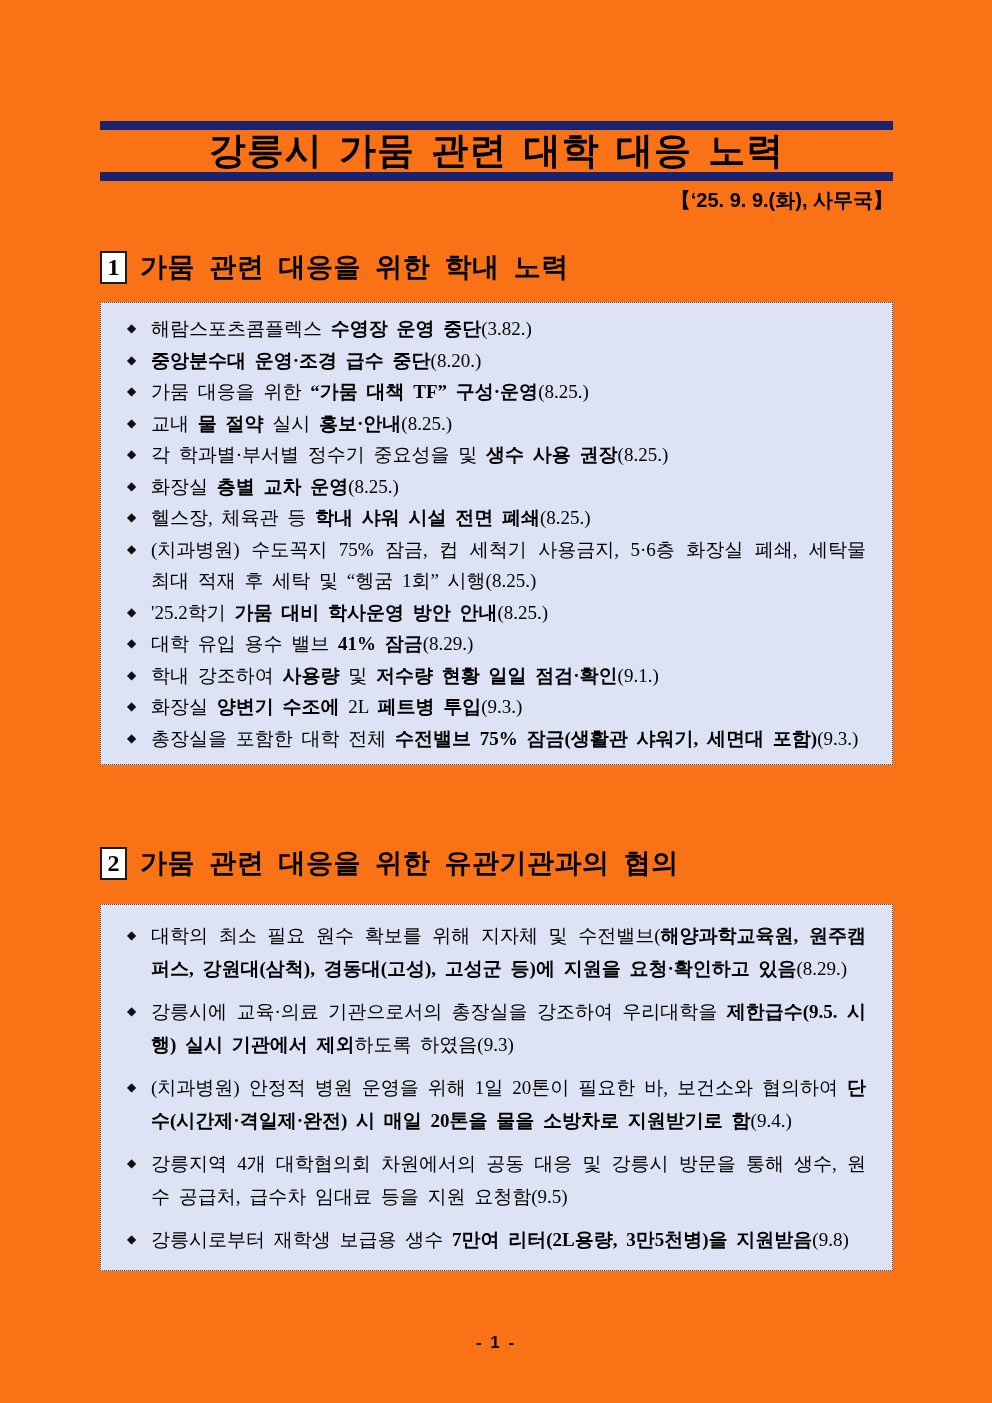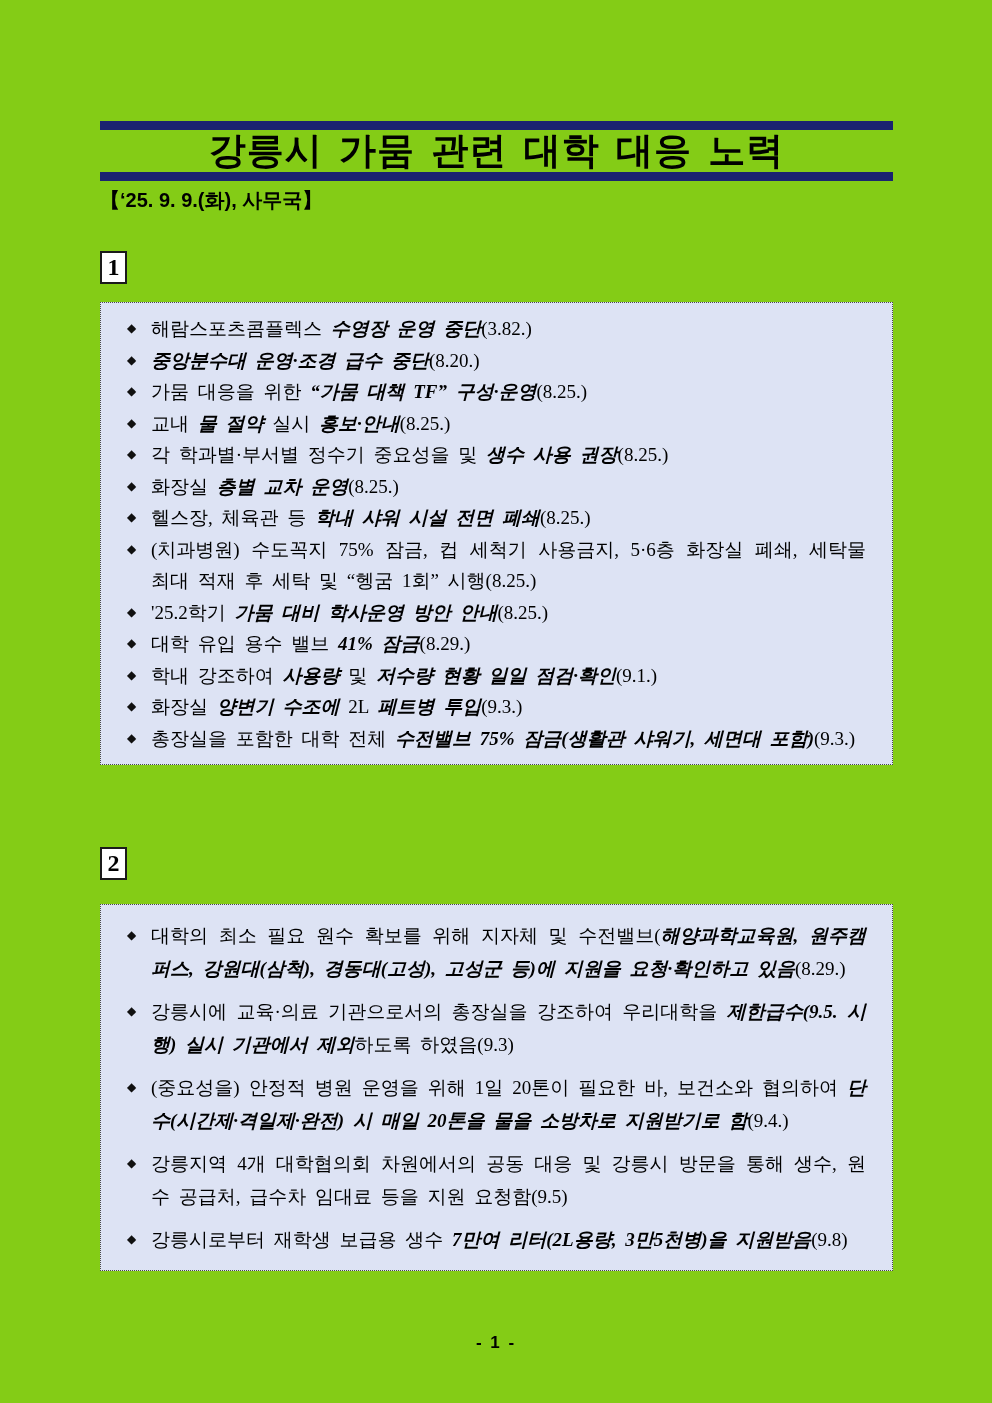--- a/index.html
+++ b/index.html
@@ -12,21 +12,21 @@
   html,body{background:#ffffff;}
   body{
     font-family:"Liberation Serif","DejaVu Serif",serif;
     color:var(--ink);
   }
   .page{
     position:relative;
     width:992px;
     height:1403px;
     margin:0 auto;
-    background:#84cc16;
+    background:#f97316;
     overflow:hidden;
   }
   .content{
     position:absolute;
     left:100px;
     top:121px;
     width:793px;
   }
   .rule{
     height:9px;
@@ -41,20 +41,21 @@
     letter-spacing:1px;
     word-spacing:5px;
     color:#000;
   }
   .dateline{
     margin-top:6px;
     font-family:"Liberation Sans","DejaVu Sans",sans-serif;
     font-weight:bold;
     font-size:20px;
     line-height:26px;
+    text-align:right;
   }
   .sec-head{
     display:flex;
     align-items:center;
     margin-top:36px;
     height:36px;
   }
   .sec-head.second{
     margin-top:80px;
   }
@@ -107,21 +108,21 @@
   .bullet{
     flex:0 0 24px;
     font-size:12px;
     line-height:inherit;
     color:#101010;
   }
   .itext{
     flex:1 1 auto;
     text-align:justify;
   }
-  .itext b{font-weight:bold;font-style:italic;}
+  .itext b{font-weight:bold;}
   .footer{
     position:absolute;
     top:1333px;
     left:0;
     width:100%;
     text-align:center;
     font-family:"Liberation Sans","DejaVu Sans",sans-serif;
     font-weight:bold;
     font-size:17px;
     letter-spacing:2px;
@@ -135,20 +136,21 @@
 
     <div class="rule"></div>
     <h1 class="title">강릉시 가뭄 관련 대학 대응 노력</h1>
     <div class="rule"></div>
 
     <div class="dateline">【‘25. 9. 9.(화), 사무국】</div>
 
     <section>
       <div class="sec-head">
         <span class="sec-num">1</span>
+        <span class="sec-title">가뭄 관련 대응을 위한 학내 노력</span>
       </div>
       <div class="box box1">
         <div>
             <div class="item">
               <span class="bullet">◆</span>
               <span class="itext"><span>해람스포츠콤플렉스 </span><b>수영장 운영 중단</b><span>(3.82.)</span></span>
             </div>
             <div class="item">
               <span class="bullet">◆</span>
               <span class="itext"><b>중앙분수대 운영·조경 급수 중단</b><span>(8.20.)</span></span>
@@ -197,34 +199,35 @@
               <span class="bullet">◆</span>
               <span class="itext"><span>총장실을 포함한 대학 전체 </span><b>수전밸브 75% 잠금(생활관 샤워기, 세면대 포함)</b><span>(9.3.)</span></span>
             </div>
           </div>
       </div>
     </section>
 
     <section>
       <div class="sec-head second">
         <span class="sec-num">2</span>
+        <span class="sec-title">가뭄 관련 대응을 위한 유관기관과의 협의</span>
       </div>
       <div class="box box2">
         <div>
             <div class="item">
               <span class="bullet">◆</span>
               <span class="itext"><span>대학의 최소 필요 원수 확보를 위해 지자체 및 수전밸브(</span><b>해양과학교육원, 원주캠퍼스, 강원대(삼척), 경동대(고성), 고성군 등)에 지원을 요청·확인하고 있음</b><span>(8.29.)</span></span>
             </div>
             <div class="item">
               <span class="bullet">◆</span>
               <span class="itext"><span>강릉시에 교육·의료 기관으로서의 총장실을 강조하여 우리대학을 </span><b>제한급수(9.5. 시행) 실시 기관에서 제외</b><span>하도록 하였음(9.3)</span></span>
             </div>
             <div class="item">
               <span class="bullet">◆</span>
-              <span class="itext"><span>(중요성을) 안정적 병원 운영을 위해 1일 20톤이 필요한 바, 보건소와 협의하여 </span><b>단수(시간제·격일제·완전) 시 매일 20톤을 물을 소방차로 지원받기로 함</b><span>(9.4.)</span></span>
+              <span class="itext"><span>(치과병원) 안정적 병원 운영을 위해 1일 20톤이 필요한 바, 보건소와 협의하여 </span><b>단수(시간제·격일제·완전) 시 매일 20톤을 물을 소방차로 지원받기로 함</b><span>(9.4.)</span></span>
             </div>
             <div class="item">
               <span class="bullet">◆</span>
               <span class="itext"><span>강릉지역 4개 대학협의회 차원에서의 공동 대응 및 강릉시 방문을 통해 생수, 원수 공급처, 급수차 임대료 등을 지원 요청함(9.5)</span></span>
             </div>
             <div class="item">
               <span class="bullet">◆</span>
               <span class="itext"><span>강릉시로부터 재학생 보급용 생수 </span><b>7만여 리터(2L용량, 3만5천병)을 지원받음</b><span>(9.8)</span></span>
             </div>
           </div>

